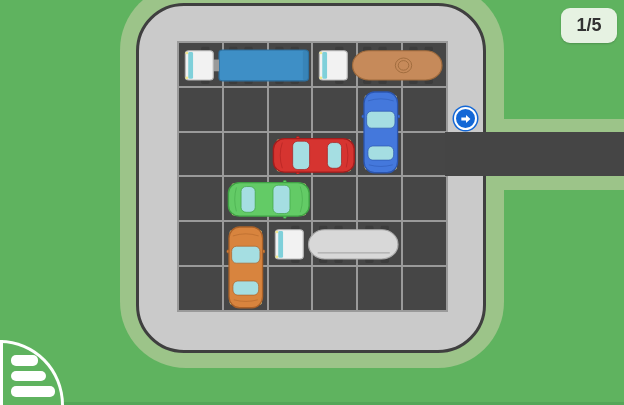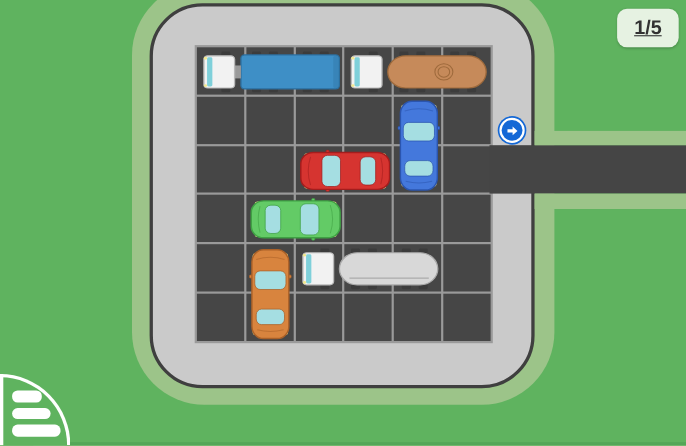--- a/index.html
+++ b/index.html
@@ -1,21 +1,21 @@
 <!DOCTYPE html>
 <html><head>
 <meta charset="utf-8">
 <style>
   html,body{margin:0;padding:0;}
   body{
     width:624px;height:405px;position:relative;overflow:hidden;
     font-family:"Liberation Sans", sans-serif;
     background:var(--background,#5fb35f);
   }
-  .abs{position:absolute;text-decoration:underline;}
+  .abs{position:absolute;}
   
   #halo{
     left:120px;top:-16px;width:384px;height:384px;border-radius:66px;
     background:var(--halo,#9cc489);
   }
   
   #board{
     left:136px;top:3px;width:350px;height:350px;border-radius:48px;
     background:var(--board,#cacaca);
     border:3px solid var(--board_outline,#3f3f3f);

